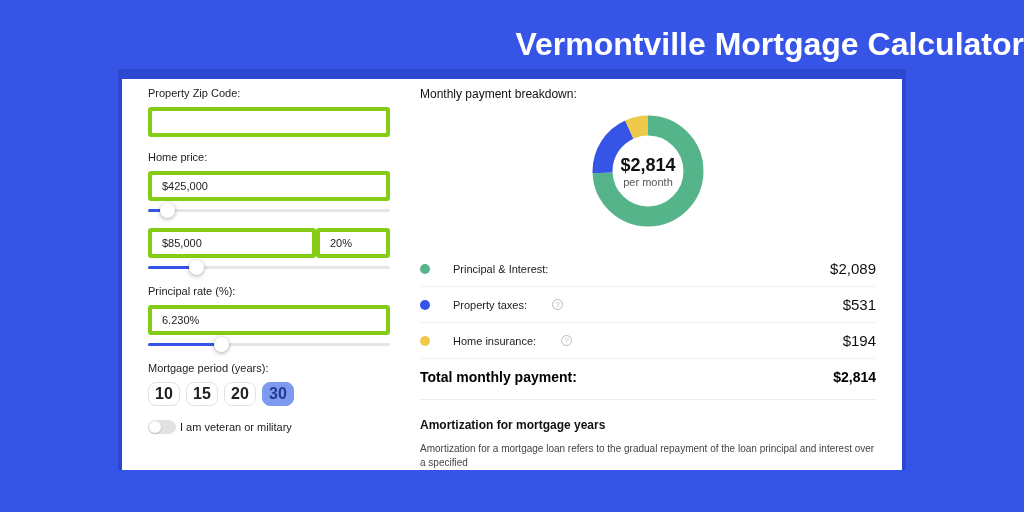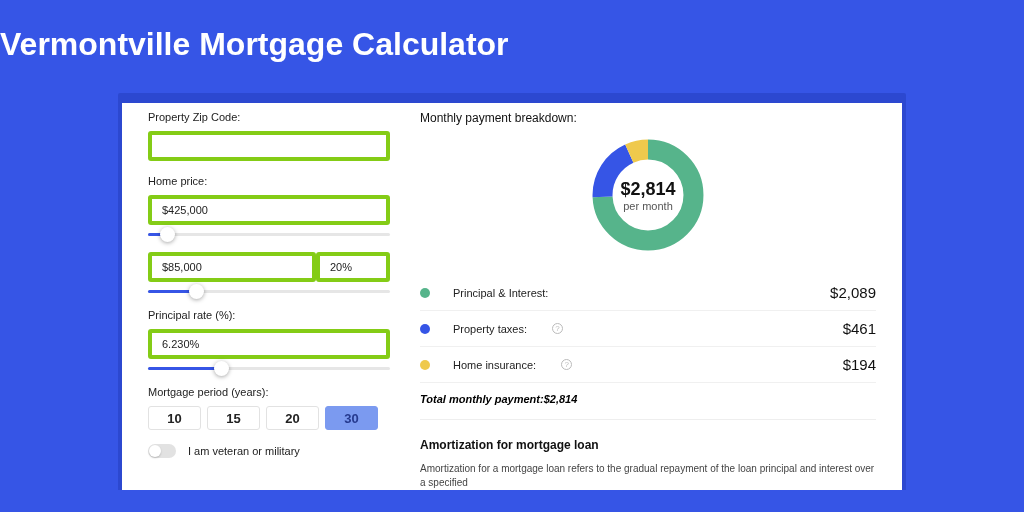--- a/index.html
+++ b/index.html
@@ -1,51 +1,51 @@
 <!DOCTYPE html>
 <html><head>
   <meta charset="utf-8">
   <style>
     * { box-sizing: border-box; margin: 0; padding: 0; font-family: -apple-system, BlinkMacSystemFont, "Segoe UI", Helvetica, Arial, sans-serif; }
     body { width: 1024px; height: 512px; background: #3655e6; overflow: hidden; }
-    .page-title { color: #fff; font-size: 32px; font-weight: 700; text-align: left; padding: 26px 0 30px; }
+    .page-title { color: #fff; font-size: 32px; font-weight: 700; text-align: right; padding: 26px 0 6px; }
     .outer-card { margin: 0 auto 0; width: 788px; background: #2c48d0; padding-top: 10px; border-radius: 2px 2px 0 0; }
     .card { background: #fff; width: 780px; margin: 0 auto; padding: 8px 26px 0; display: flex; gap: 30px; }
     .left { width: 242px; flex: 0 0 242px; }
     .right { flex: 1; }
     .field-label { font-size: 11px; color: #222; margin-bottom: 8px; }
     .text-input { width: 100%; height: 30px; border: 4px solid #84cc16; border-radius: 3px; padding: 0 10px; font-size: 11px; color: #222; }
     .field { margin-bottom: 4px; }
     .slider { position: relative; height: 14px; margin-top: -1px; margin-bottom: 10px; }
     .slider-track { position: absolute; left: 0; right: 0; top: 5px; height: 3px; background: #e6e6e6; border-radius: 2px; }
     .slider-fill { position: absolute; left: 0; top: 5px; height: 3px; background: #3655e6; border-radius: 2px; }
     .slider-thumb { position: absolute; top: -1px; width: 15px; height: 15px; background: #fff; border-radius: 50%; box-shadow: 0 1px 4px rgba(0,0,0,0.35); }
     .row2 { display: flex; }
     .row2 .text-input:first-child { flex: 1; }
     .row2 .text-input:last-child { width: 74px; }
     .period-row { display: flex; gap: 6px; margin-bottom: 14px; }
-    .period-btn { width: 53px; height: 24px; border: 1px solid #e2e2e2; background: #fff; border-radius: 3px; font-size: 13px; font-weight: 600; color: #222; cursor: pointer; }
+    .period-btn { width: 32px; height: 24px; border: 1px solid #e2e2e2; background: #fff; border-radius: 8px; font-size: 16px; font-weight: 600; color: #222; cursor: pointer; }
     .period-btn.selected { background: #7b9af0; border-color: #7b9af0; color: #263a8f; }
-    .toggle-row { display: flex; align-items: center; gap: 12px; font-size: 11px; color: #222; }
+    .toggle-row { display: flex; align-items: center; gap: 4px; font-size: 11px; color: #222; }
     .toggle { width: 28px; height: 14px; background: #e2e2e2; border-radius: 10px; position: relative; }
     .toggle::after { content: ""; position: absolute; left: 1px; top: 1px; width: 12px; height: 12px; background: #fff; border-radius: 50%; box-shadow: 0 1px 2px rgba(0,0,0,0.2); }
     .section-title { font-size: 12px; font-weight: 400; color: #111; margin-bottom: 10px; }
     .donut-wrap { display: flex; justify-content: center; margin: 4px 0 20px; }
     .donut { position: relative; width: 120px; height: 120px; }
     .donut svg { width: 120px; height: 120px; transform: rotate(-90deg); }
     .donut-center { position: absolute; inset: 0; display: flex; flex-direction: column; justify-content: center; align-items: center; }
     .donut-amount { font-size: 18px; font-weight: 700; color: #111; }
     .donut-sub { font-size: 11px; color: #555; }
     .legend-row { display: flex; align-items: center; justify-content: space-between; padding: 9px 0; font-size: 11px; border-bottom: 1px solid #f0f0f0; }
     .legend-row:last-of-type { border-bottom: none; }
     .legend-left { display: flex; align-items: center; gap: 23px; color: #222; }
     .dot { width: 10px; height: 10px; border-radius: 50%; flex: 0 0 10px; }
     .legend-left .info { width: 11px; height: 11px; border-radius: 50%; border: 1px solid #bbb; display: inline-flex; align-items: center; justify-content: center; font-size: 8px; color: #bbb; margin-left: 2px; }
     .legend-value { font-size: 15px; color: #111; }
-    .total-row { display: flex; font-size: 11px; font-weight: 700; padding: 10px 0 14px; border-bottom: 1px solid #eee; margin-bottom: 18px; font-style: italic; }
+    .total-row { display: flex; justify-content: space-between; font-size: 14px; font-weight: 700; padding: 10px 0 14px; border-bottom: 1px solid #eee; margin-bottom: 18px; }
     .amort-title { font-size: 12px; font-weight: 700; margin-bottom: 10px; color: #111; }
     .amort-text { font-size: 10px; color: #444; line-height: 1.4; }
   </style>
 </head>
 <body>
 
 <h1 class="page-title">Vermontville Mortgage Calculator</h1>
 
 <div class="outer-card">
 <div class="card">
@@ -126,34 +126,34 @@
         <span>Principal &amp; Interest:</span>
       </div>
       <span class="legend-value">$2,089</span>
     </div>
     <div class="legend-row">
       <div class="legend-left">
         <span class="dot" style="background:#3655e6"></span>
         <span>Property taxes:</span>
         <span class="info">?</span>
       </div>
-      <span class="legend-value">$461</span>
+      <span class="legend-value">$531</span>
     </div>
     <div class="legend-row">
       <div class="legend-left">
         <span class="dot" style="background:#efc94c"></span>
         <span>Home insurance:</span>
         <span class="info">?</span>
       </div>
       <span class="legend-value">$194</span>
     </div>
 
     <div class="total-row">
       <span>Total monthly payment:</span>
       <span>$2,814</span>
     </div>
 
-    <div class="amort-title">Amortization for mortgage loan</div>
+    <div class="amort-title">Amortization for mortgage years</div>
     <div class="amort-text">Amortization for a mortgage loan refers to the gradual repayment of the loan principal and interest over a specified</div>
   </div>
 
 </div>
 </div>
 
 </body></html>

